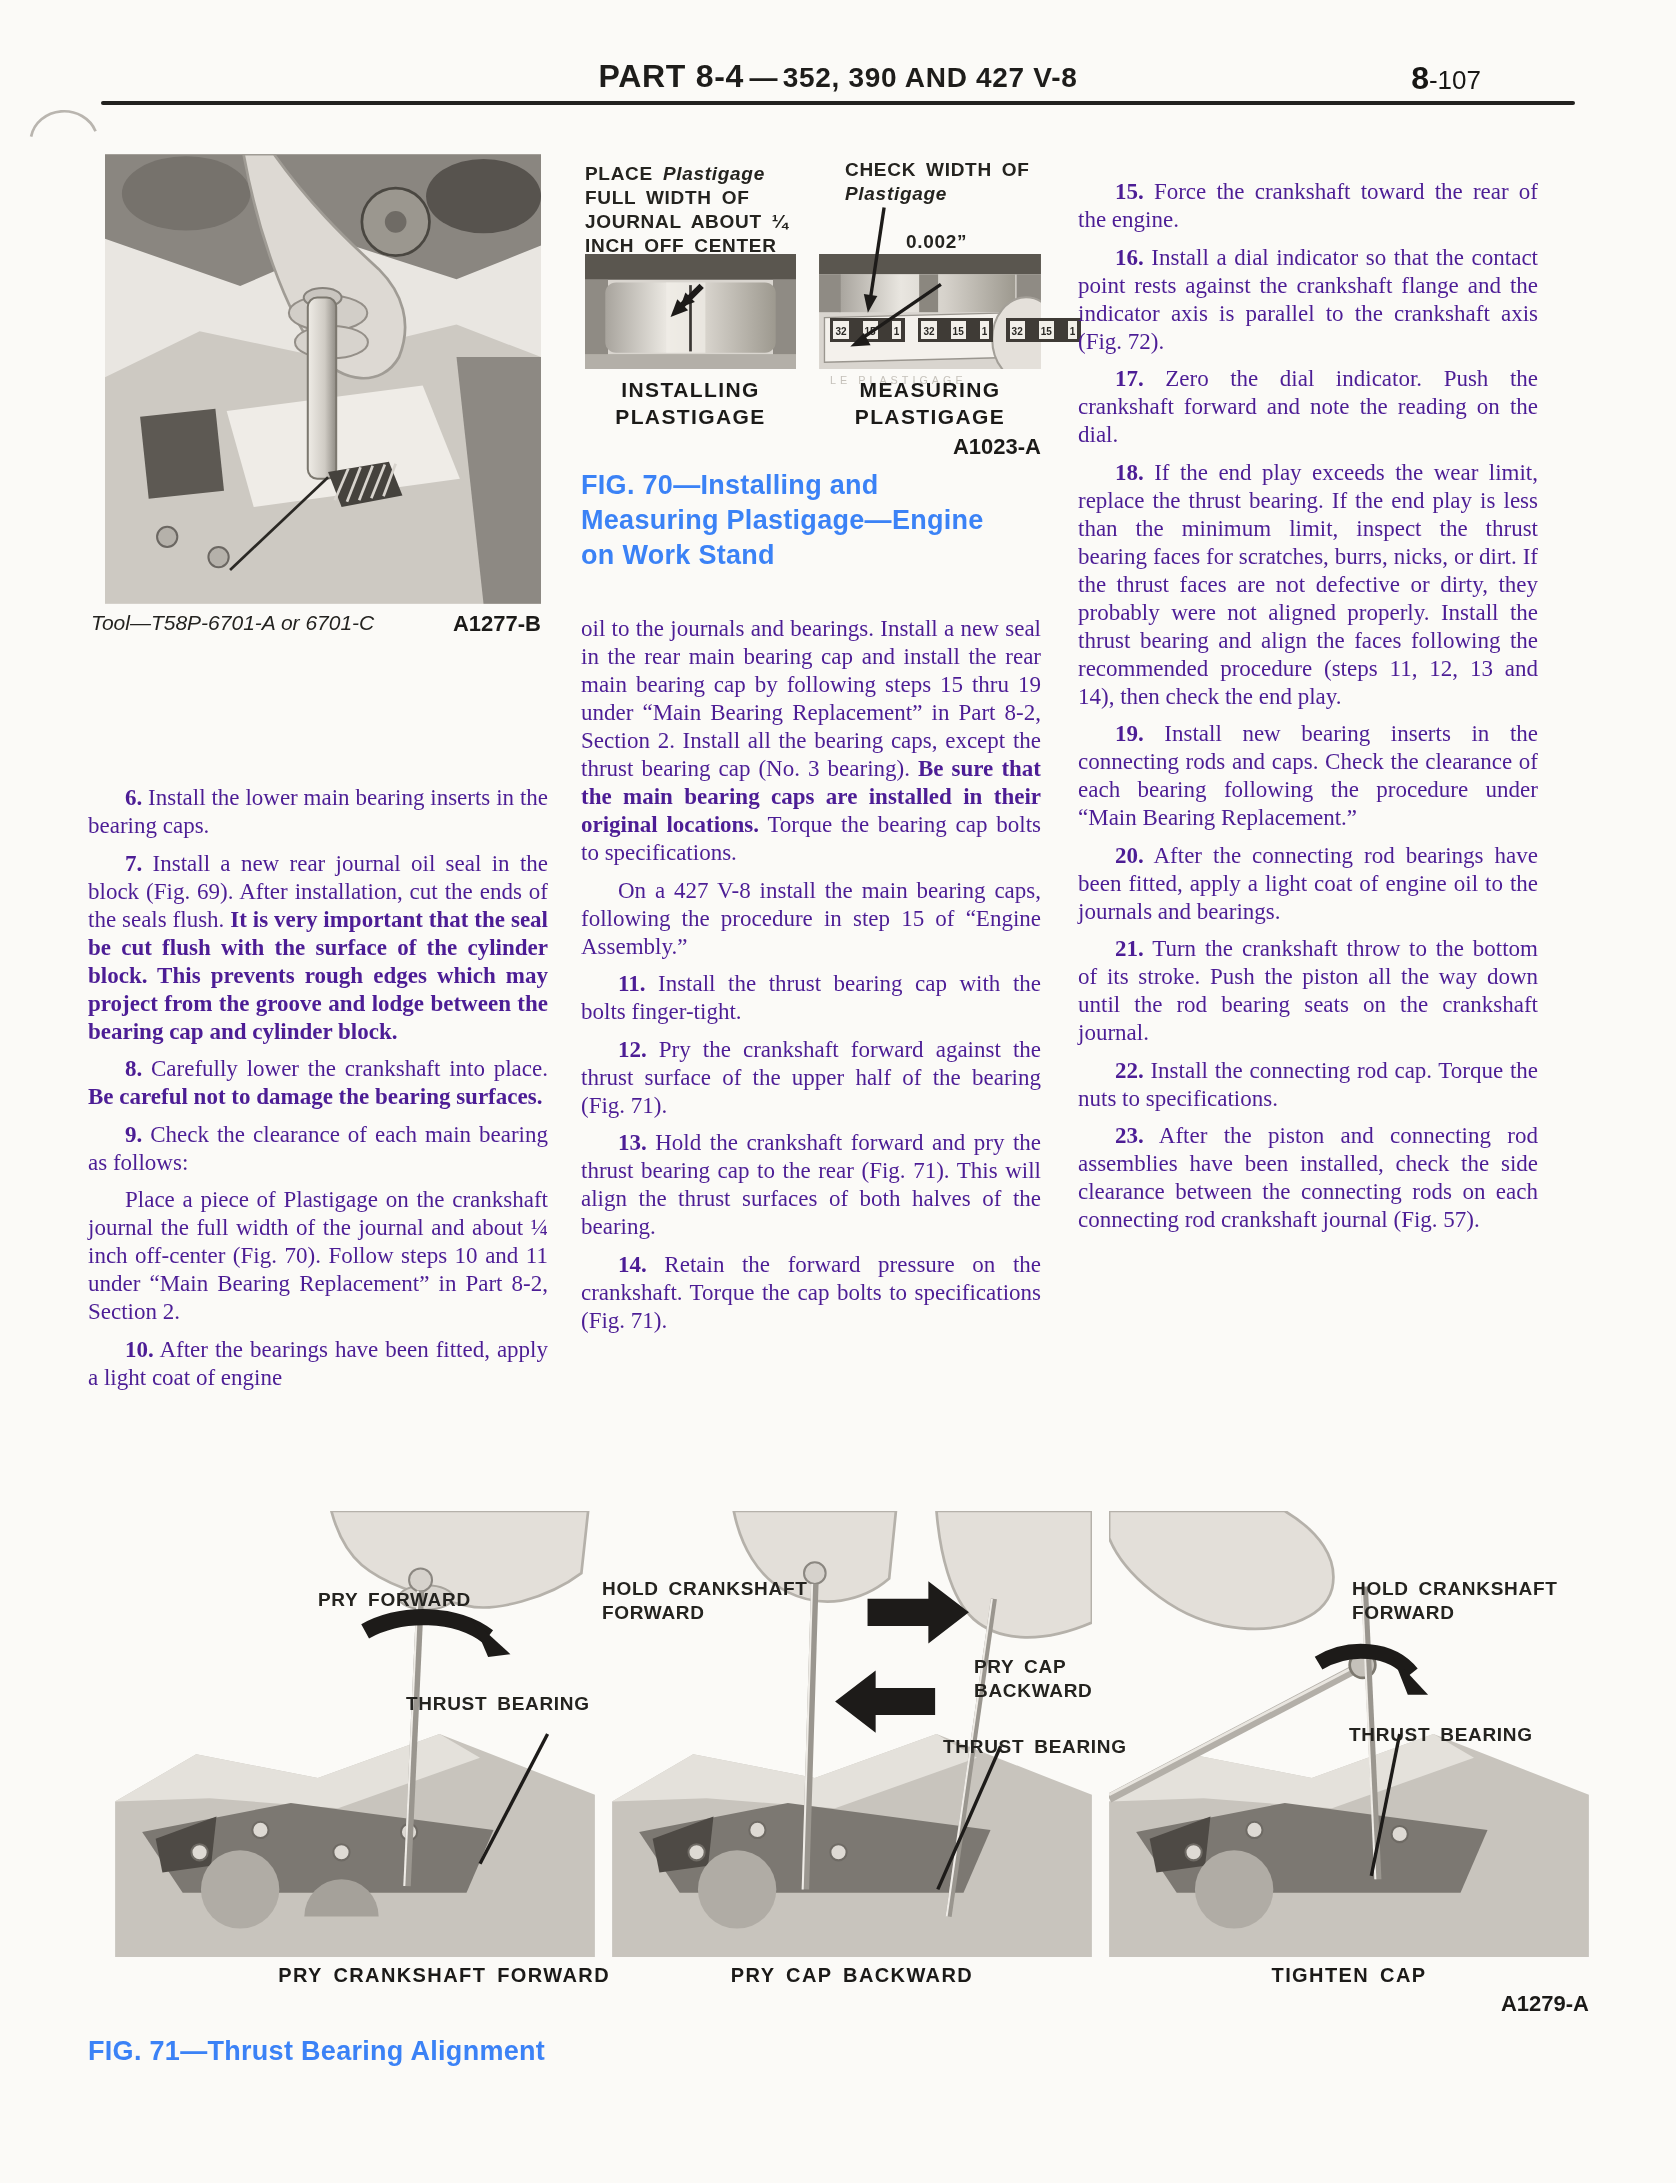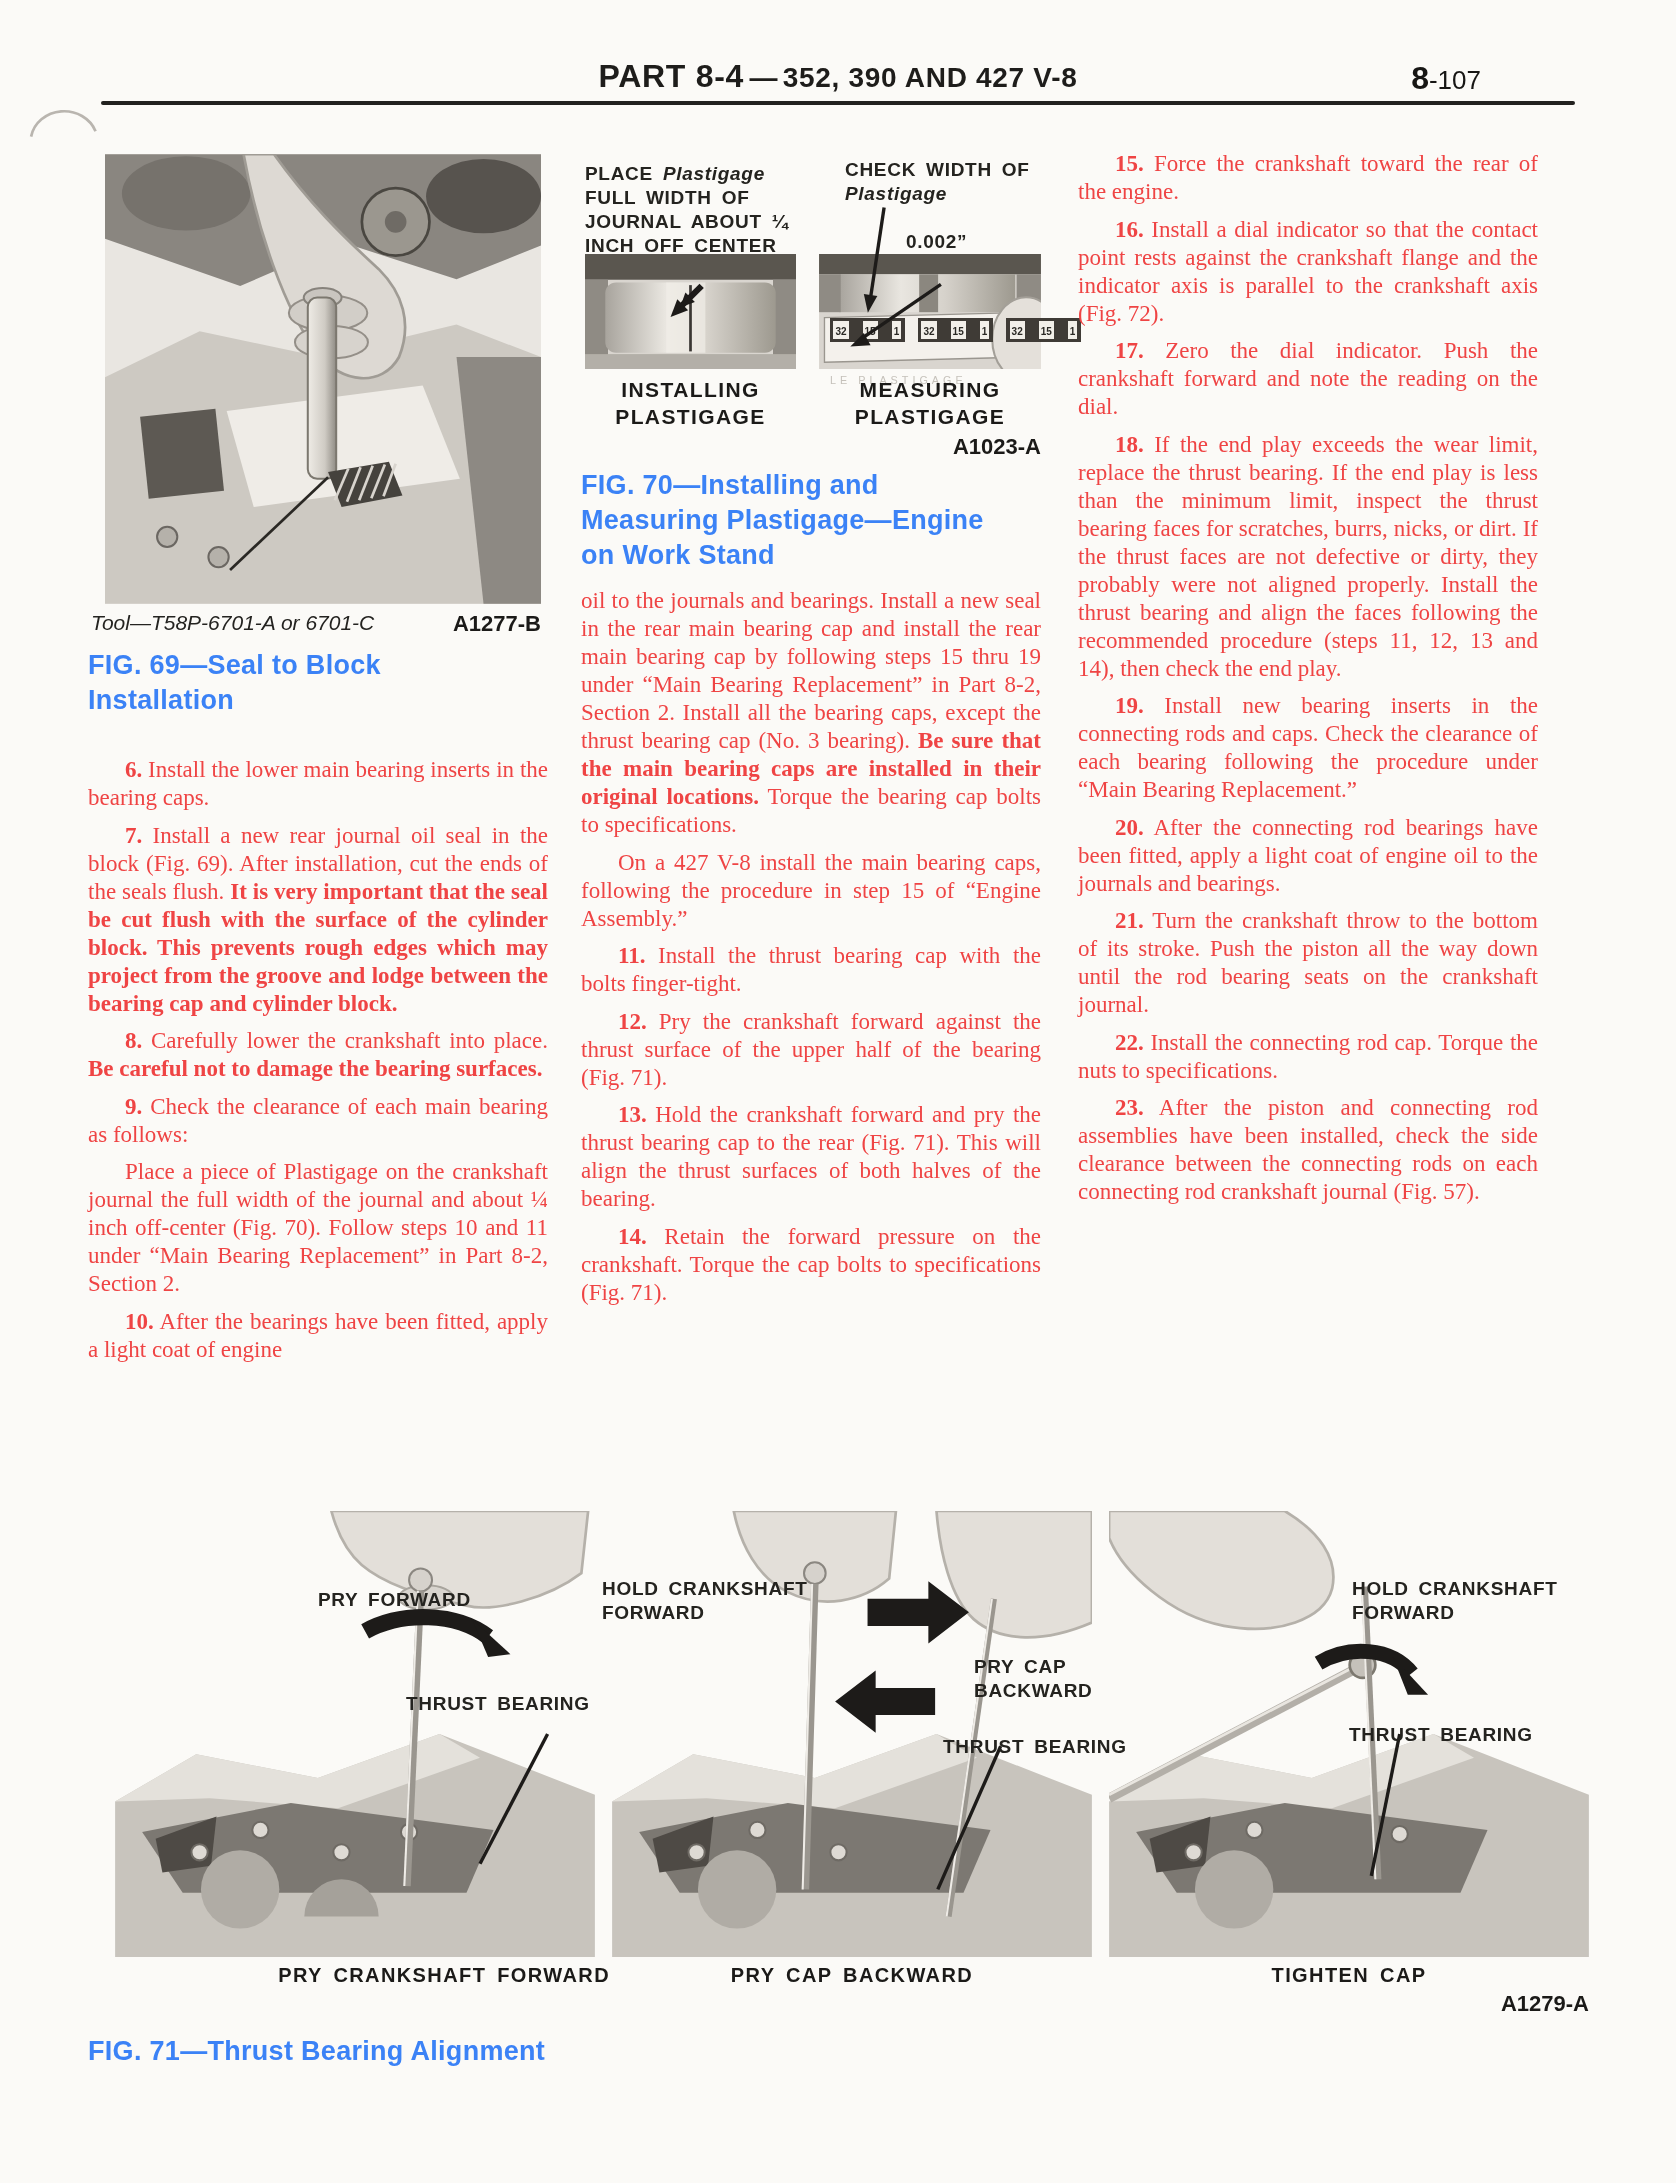--- a/index.html
+++ b/index.html
@@ -21,21 +21,21 @@
   .hdr-part{font-size:32px; letter-spacing:0.7px;}
   .hdr-sep{font-size:28px; padding:0 5.4px;}
   .hdr-sub{font-size:28px; letter-spacing:0.7px;}
   .hdr-page{top:60px; left:1346px; width:135px; text-align:right;
     font-family:"Liberation Sans", sans-serif; color:#171614;}
   .hdr-page .big{font-weight:bold; font-size:32px;}
   .hdr-page .small{font-weight:normal; font-size:26px;}
   .rule{top:101px; left:101px; width:1474px; height:4px; background:#22211f; border-radius:2px;}
   .arc{top:95px; left:27px;}
   
-  .col{width:460px; text-align:justify; font-size:23px; line-height:28px; color:#ef4444;}
+  .col{width:460px; text-align:justify; font-size:23px; line-height:28px; color:#4c1d95;margin-top:28px;}
   .col p{margin:0 0 9.5px 0; text-indent:37px;}
   .col p.noindent{text-indent:0;}
   
   .fig-heading{font-family:"Liberation Sans", sans-serif; font-weight:bold;
     font-size:27px; line-height:35px; letter-spacing:0.3px; color:#3b82f6;}
   .code{font-family:"Liberation Sans", sans-serif; font-weight:bold; font-size:22px; color:#1b1a18;}
   .tool-caption{font-family:"Liberation Sans", sans-serif; font-style:italic; font-size:21px; color:#242320;}
   .photo-label{font-family:"Liberation Sans", sans-serif; font-weight:bold; font-size:19px;
     line-height:24px; letter-spacing:0.7px; word-spacing:4px; color:#24231f; text-align:left;}
   .photo-caption{font-family:"Liberation Sans", sans-serif; font-weight:bold; font-size:20px;
@@ -100,21 +100,20 @@
       <line x1="376" y1="512" x2="396" y2="461"></line>
         <line x1="394" y1="509" x2="414" y2="459"></line>
       <line x1="412" y1="506" x2="430" y2="458"></line>
     </g>
 
     <line x1="185" y1="615" x2="330" y2="478" stroke="#2a2824" stroke-width="4"></line>
   </svg>
 
   <div class="abs tool-caption" style="left:91px;top:611px;width:352px;">Tool—T58P-6701-A or 6701-C</div>
   <div class="abs code" style="left:406px;top:611px;width:135px;text-align:right;">A1277-B</div>
-  <div class="abs fig-heading" style="left:88px;top:648px;width:365px;">FIG. 69—Seal to Block Installation</div>
 
   <div class="abs col" style="left:88px;top:756px;">
     <p><span class="b">6.</span><span> Install the lower main bearing inserts in the bearing caps.</span></p>
     <p><span class="b">7.</span><span> Install a new rear journal oil seal in the block (Fig. 69). After installation, cut the ends of the seals flush. </span><span class="b">It is very important that the seal be cut flush with the surface of the cylinder block. This prevents rough edges which may project from the groove and lodge between the bearing cap and cylinder block.</span></p>
     <p><span class="b">8.</span><span> Carefully lower the crankshaft into place. </span><span class="b">Be careful not to damage the bearing surfaces.</span></p>
     <p><span class="b">9.</span><span> Check the clearance of each main bearing as follows:</span></p>
     <p><span>Place a piece of Plastigage on the crankshaft journal the full width of the journal and about ¼ inch off-center (Fig. 70). Follow steps 10 and 11 under “Main Bearing Replacement” in Part 8-2, Section 2.</span></p>
     <p><span class="b">10.</span><span> After the bearings have been fitted, apply a light coat of engine</span></p>
   </div>
 

